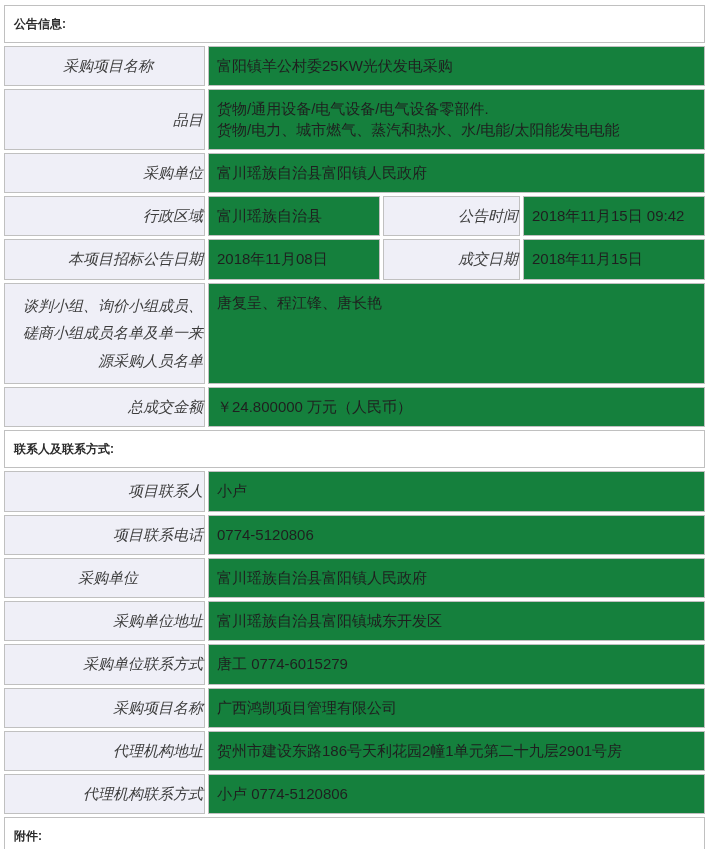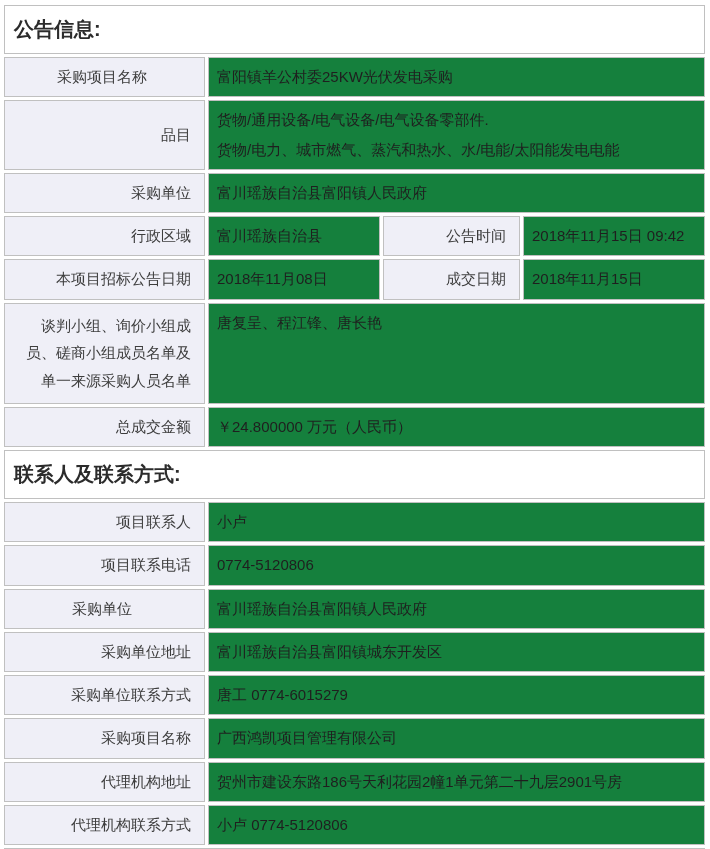--- a/index.html
+++ b/index.html
@@ -28,49 +28,49 @@
     font-size: 15px;
     padding: 9px 8px;
     vertical-align: middle;
     word-break: break-all;
     line-height: 1.35;
   }
   td.section {
     background: #ffffff;
     font-weight: bold;
     color: #2b2b2b;
-    font-size: 20px;
+    font-size: 12px;
     padding: 10px 9px;
   }
   td.label {
     background: #efeff7;
     color: #3d3d3d;
     text-align: right;
     font-weight: normal;
-    padding-right: 13px;
+    padding-right: 1px;
+    font-style: italic;
   }
   td.label.center {
     text-align: center;
   }
   td.value {
     background: #15803d;
     color: #1f1f1f;
     font-weight: normal;
   }
   td.top {
     vertical-align: top;
   }
   td.label.wrap {
     line-height: 1.85;
     padding-top: 8px;
     padding-bottom: 8px;
     margin-left: 28px;
   }
   .ml-line + .ml-line {
-    margin-top: 9px;
   }
 </style>
 </head>
 <body>
 
 <div class="doc">
   <table class="info-table">
     <colgroup>
       <col class="c1">
         <col class="c2">

